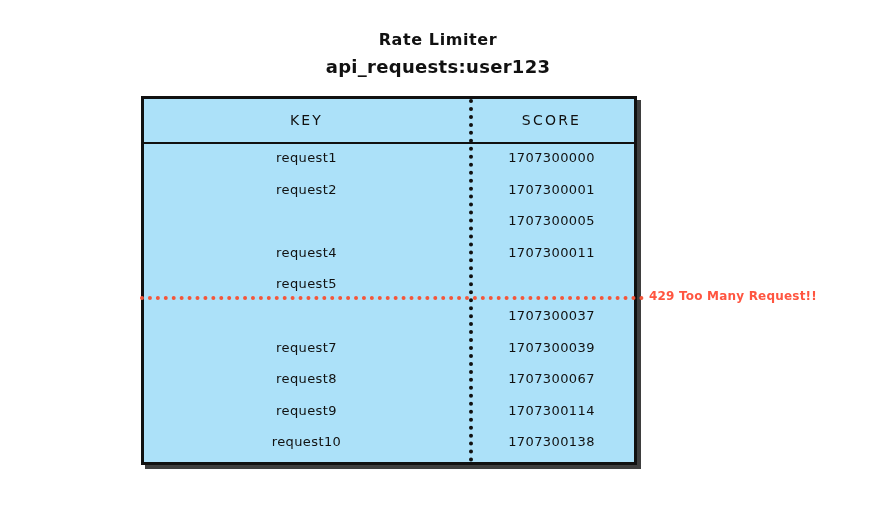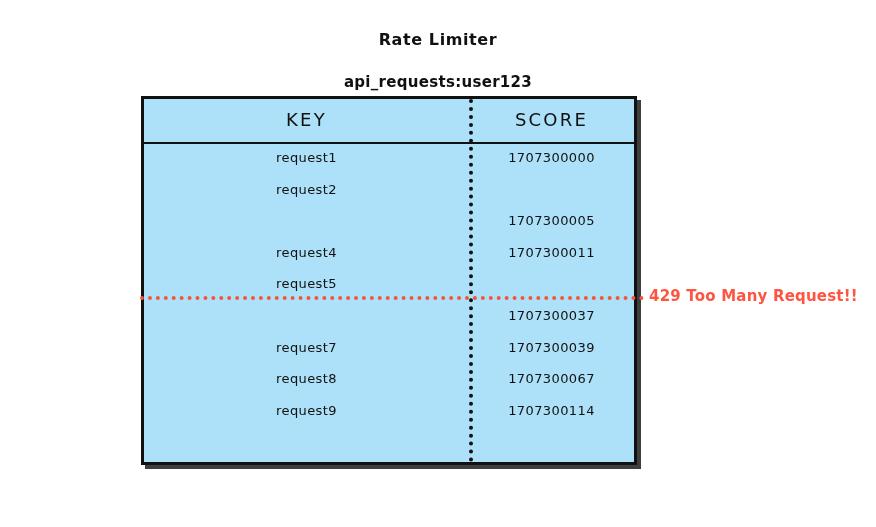--- a/index.html
+++ b/index.html
@@ -26,22 +26,22 @@
     text-align: center;
   }
   #page-title {
     font-size: 16px;
     font-weight: bold;
     letter-spacing: 0.6px;
     color: #111111;
     line-height: 20px;
   }
   #page-subtitle {
-    margin-top: 22px;
-    font-size: 15px;
+    margin-top: 7px;
+    font-size: 18px;
     font-weight: bold;
     letter-spacing: 0.3px;
     color: #111111;
     line-height: 20px;
   }
 
   
   #table-card {
     position: absolute;
     left: 141px;
@@ -69,21 +69,21 @@
     position: absolute;
     left: 0;
     top: 0;
     width: 490px;
     height: 43px;
     border-bottom: 2px solid #111111;
   }
   .header-cell {
     position: absolute;
     top: 12px;
-    font-size: 18px;
+    font-size: 14px;
     font-weight: normal;
     letter-spacing: 2.2px;
     color: #111111;
     text-align: center;
     line-height: 18px;
   }
   #header-key   { left: 0px;   width: 325px; }
   #header-score { left: 325px; width: 165px; }
 
   
@@ -118,21 +118,21 @@
     top: 296px;
     width: 504px;
     height: 0px;
     border-top: 4px dotted #F4563A;
     z-index: 5;
   }
   #limit-label {
     position: absolute;
     left: 649px;
     top: 286px;
-    font-size: 15px;
+    font-size: 12px;
     font-weight: bold;
     letter-spacing: 0.2px;
     color: #FF5540;
     white-space: nowrap;
     line-height: 20px;
     z-index: 6;
   }
 </style>
 </head>
 <body>
@@ -151,20 +151,21 @@
     <div class="header-cell" id="header-score">SCORE</div>
   </div>
 
   <div id="body-rows">
       <div class="data-row">
         <div class="cell cell-key">request1</div>
         <div class="cell cell-score">1707300000</div>
       </div>
       <div class="data-row">
         <div class="cell cell-key">request2</div>
+        <div class="cell cell-score">1707300001</div>
       </div>
       <div class="data-row">
         <div class="cell cell-score">1707300005</div>
       </div>
       <div class="data-row">
         <div class="cell cell-key">request4</div>
         <div class="cell cell-score">1707300011</div>
       </div>
       <div class="data-row">
         <div class="cell cell-key">request5</div>
@@ -177,17 +178,21 @@
         <div class="cell cell-score">1707300039</div>
       </div>
       <div class="data-row">
         <div class="cell cell-key">request8</div>
         <div class="cell cell-score">1707300067</div>
       </div>
       <div class="data-row">
         <div class="cell cell-key">request9</div>
         <div class="cell cell-score">1707300114</div>
       </div>
+      <div class="data-row">
+        <div class="cell cell-key">request10</div>
+        <div class="cell cell-score">1707300138</div>
+      </div>
     </div>
 </div>
 
 <div id="limit-line"></div>
 <div id="limit-label">429 Too Many Request!!</div>
 
 </body></html>

